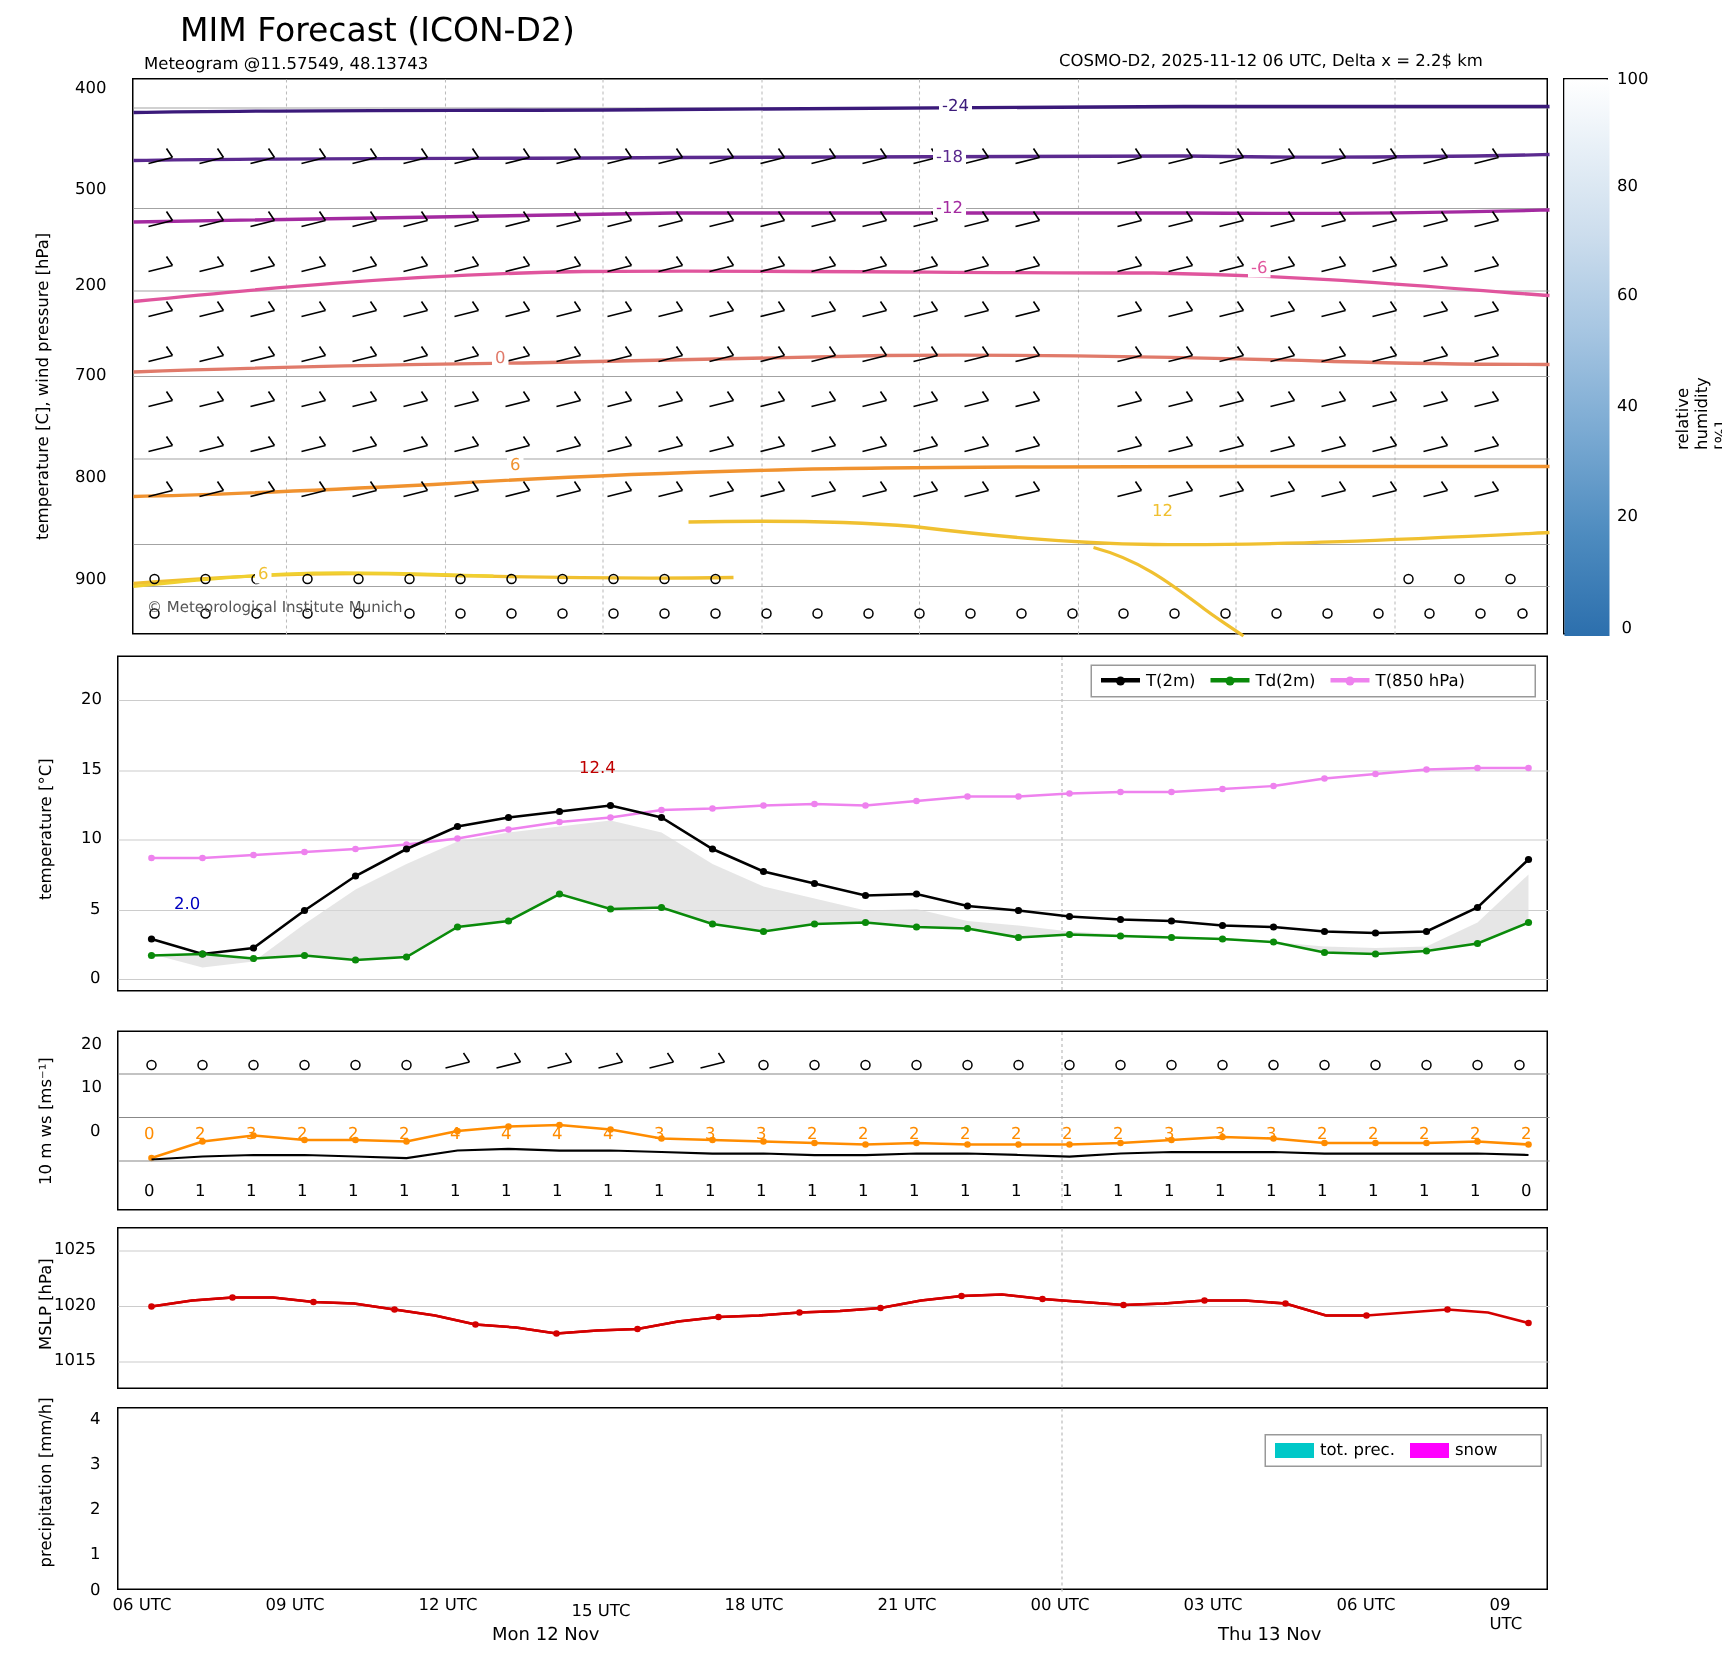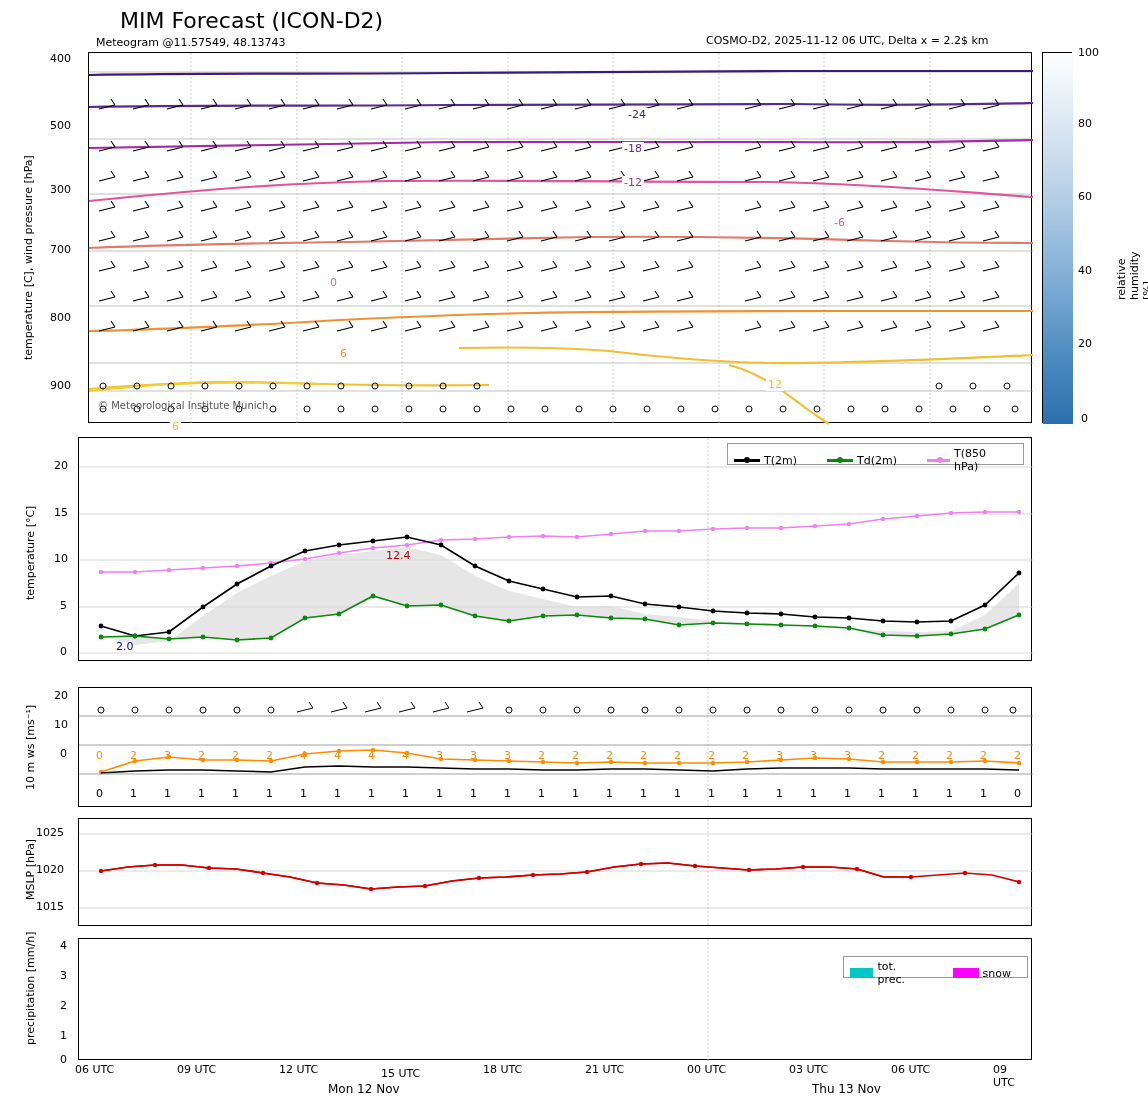--- a/index.html
+++ b/index.html
@@ -7,27 +7,27 @@
   .abs{position:absolute;}
   #title{left:92px;top:8px;font-size:22px;margin-left:28px;}
   #subtitle{left:96px;top:36px;font-size:11px;}
   #modelinfo{left:706px;top:34px;font-size:11px;}
   .panel{position:absolute;border:1px solid #000;box-sizing:border-box;background:#fff;}
   .axlabel{position:absolute;font-size:11px;transform-origin:0 0;}
   .rot{transform:rotate(-90deg);}
   .tick{position:absolute;font-size:11px;}
   svg{position:absolute;left:0;top:0;overflow:visible;}
   .legendbox{position:absolute;border:1px solid #999;background:#fff;font-size:11px;padding:3px 6px;box-sizing:border-box;}
-  .legrow{display:flex;align-items:center;gap:20px;}
+  .legrow{display:flex;align-items:center;gap:0;}
   .legitem{display:flex;align-items:center;gap:4px;margin-right:10px;}
   .swatch{display:inline-block;width:26px;height:3px;}
   .dot{display:inline-block;width:6px;height:6px;border-radius:50%;}
   .cbar-label{position:absolute;font-size:11px;}
   .copy{position:absolute;font-size:10px;color:#555;}
-  .cl{position:absolute;font-size:11px;margin-top:44px;}
+  .cl{position:absolute;font-size:11px;}
 </style>
 </head>
 <body>
 
 <div class="abs" id="title">MIM Forecast (ICON-D2)</div>
 <div class="abs" id="subtitle">Meteogram @11.57549, 48.13743</div>
 <div class="abs" id="modelinfo">COSMO-D2, 2025-11-12 06 UTC, Delta x = 2.2$ km</div>
 
 <div class="panel" style="left:88px;top:52px;width:944px;height:371px;">
   <svg width="944" height="371" viewBox="0 0 944 371">
@@ -155,21 +155,21 @@
 <div class="cl" style="left:832px;top:172px;color:#e0559d;background:#fff;padding:0 2px;">-6</div>
 <div class="cl" style="left:328px;top:232px;color:#e07a6a;background:#fff;padding:0 2px;">0</div>
 <div class="cl" style="left:338px;top:303px;color:#f0922f;background:#fff;padding:0 2px;">6</div>
 <div class="cl" style="left:766px;top:334px;color:#f0c030;background:#fff;padding:0 2px;">12</div>
 <div class="cl" style="left:170px;top:376px;color:#f0c030;background:#fff;padding:0 2px;">6</div>
 <div class="copy" style="left:98px;top:400px;">© Meteorological Institute Munich</div>
 
 <div class="axlabel rot" style="left:22px;top:360px;">temperature [C], wind pressure [hPa]</div>
 <div class="tick" style="left:50px;top:52px;">400</div>
 <div class="tick" style="left:50px;top:119px;">500</div>
-<div class="tick" style="left:50px;top:183px;">300</div>
+<div class="tick" style="left:50px;top:183px;">200</div>
 <div class="tick" style="left:50px;top:243px;">700</div>
 <div class="tick" style="left:50px;top:311px;">800</div>
 <div class="tick" style="left:50px;top:379px;">900</div>
 
 <div class="panel" style="left:1042px;top:52px;width:30px;height:371px;">
   <svg width="30" height="371">
     <defs>
       <linearGradient id="rhgrad" x1="0" y1="1" x2="0" y2="0">
         <stop offset="0" stop-color="#2c6fad"></stop>
         <stop offset="0.18" stop-color="#4d8bbf"></stop>

